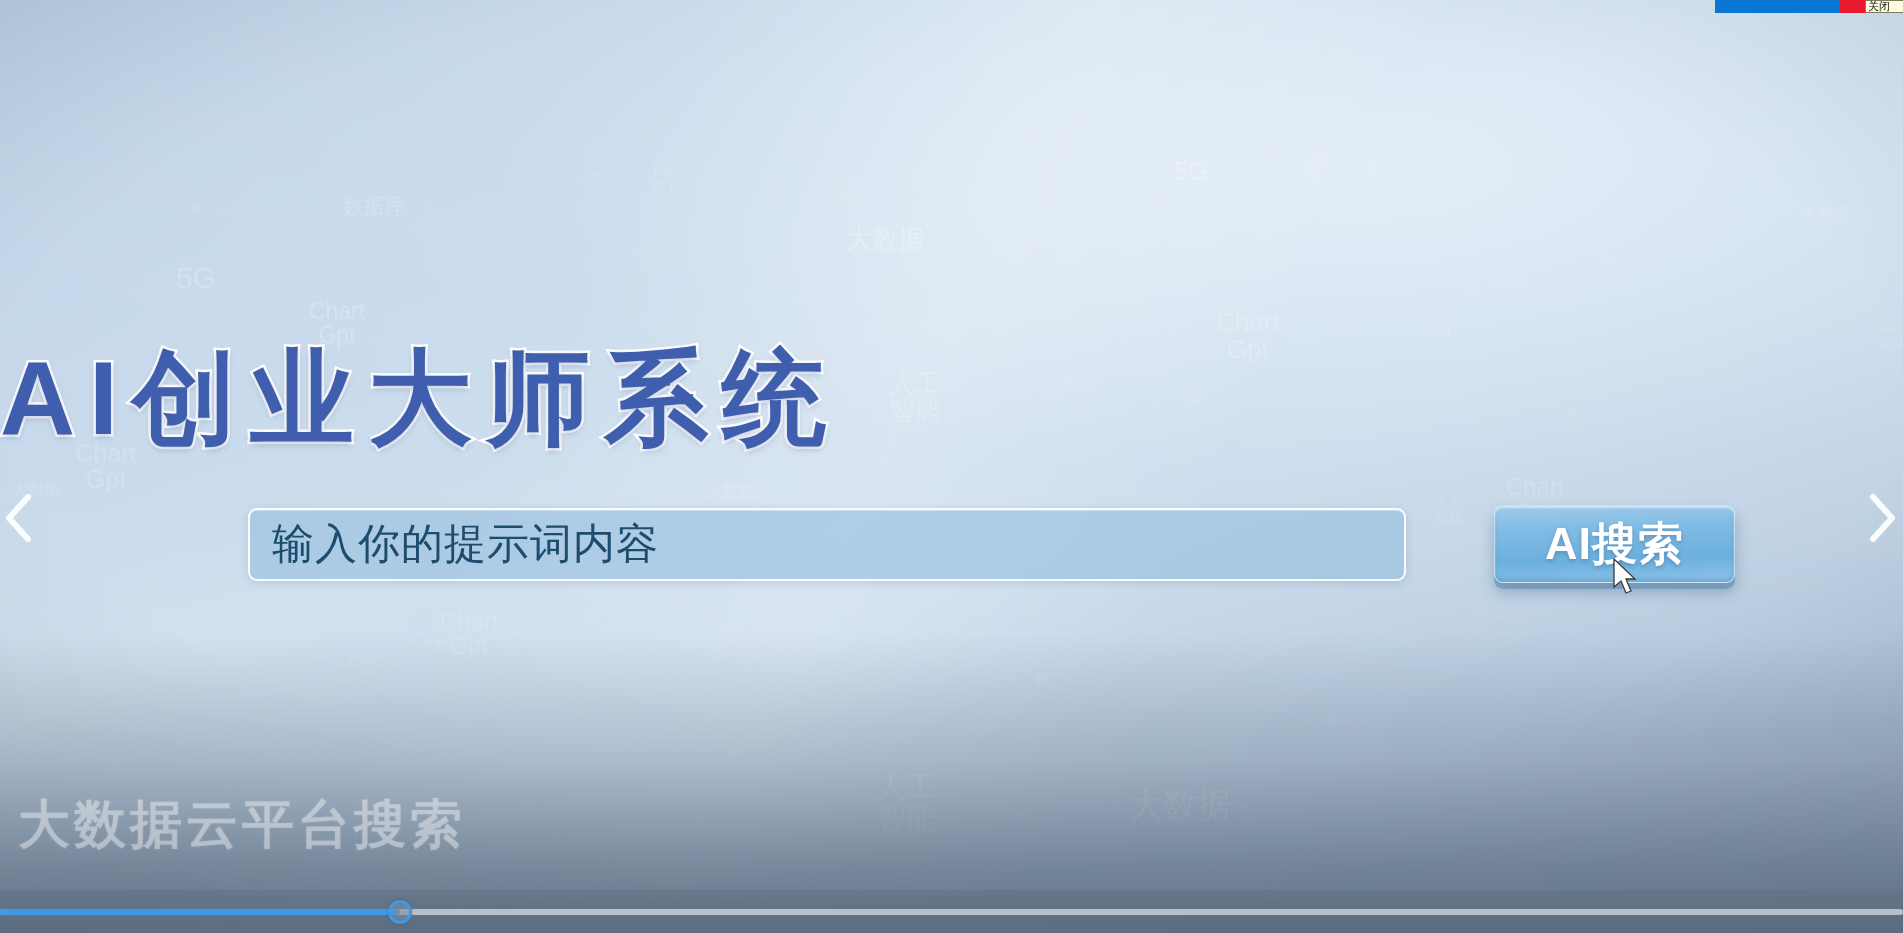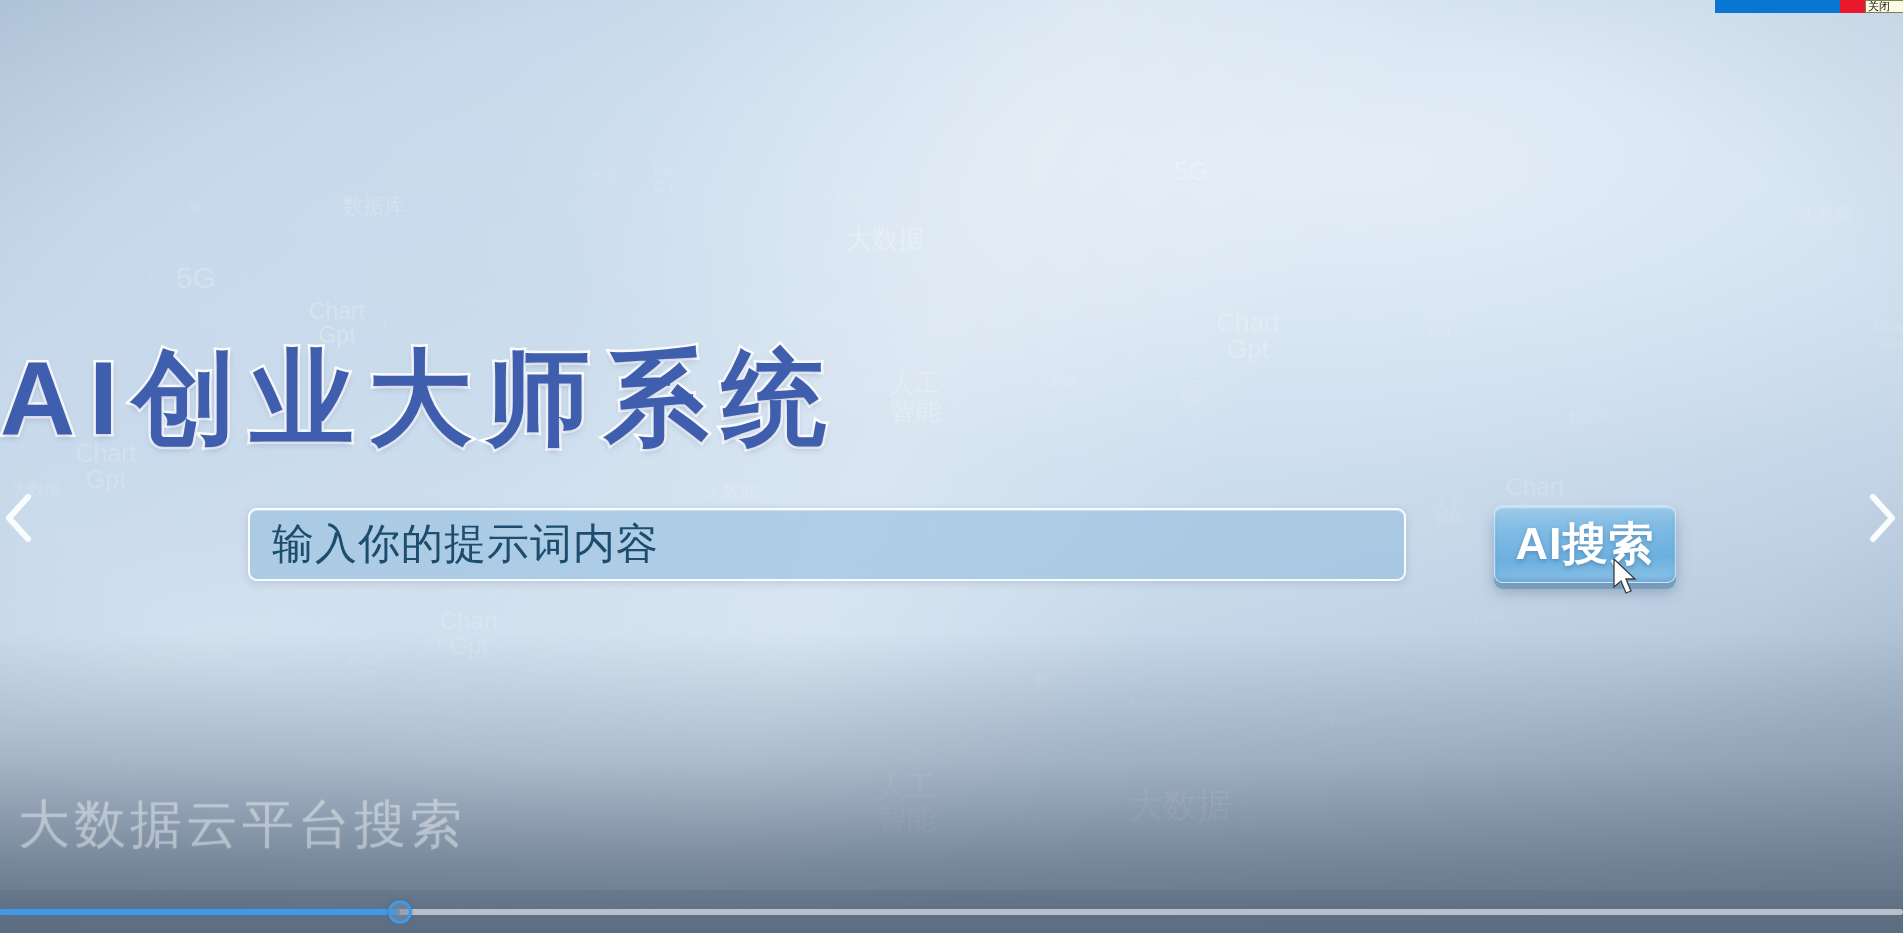--- a/index.html
+++ b/index.html
@@ -56,21 +56,21 @@
       linear-gradient(#000 0 0);
     -webkit-mask-composite:xor; mask-composite:exclude;
     padding:2px;
     opacity:.55;
   }
   .hex span{ position:relative; z-index:2; }
 
   
   .ghost-wm{
     position:absolute; left:18px; top:790px;
-    font-size:52px; letter-spacing:4px; font-weight:400;
+    font-size:52px; letter-spacing:4px; font-weight:700;
     color:rgba(255,255,255,.30);
     text-shadow:0 0 2px rgba(255,255,255,.18);
     white-space:nowrap;
   }
 
   
   .title{
     position:absolute; left:0; right:0; top:330px;
     text-align:left;
     font-size:104px; font-weight:700; letter-spacing:14px;
@@ -94,21 +94,21 @@
     box-shadow:0 2px 8px rgba(60,90,130,.18), inset 0 1px 0 rgba(255,255,255,.35);
     display:flex; align-items:center;
     padding:0 22px;
     font-size:42px; color:#1d4d6e; font-weight:400;
     letter-spacing:1px;
     cursor:text;
     text-align:center;
   }
   .search-btn{
     position:relative;
-    width:182px; height:78px;
+    width:241px; height:78px;
     border-radius:9px;
     background:linear-gradient(178deg,#9fcbe9 0%,#7fbbe4 32%,#6cb0de 68%,#8cc3e8 100%);
     border:1px solid rgba(255,255,255,.55);
     box-shadow:
       0 6px 0 rgba(88,140,182,.55),
       0 9px 14px rgba(55,85,120,.35),
       inset 0 2px 2px rgba(255,255,255,.55),
       inset 0 -3px 4px rgba(70,120,165,.35);
     display:flex; align-items:center; justify-content:center;
     font-size:45px; font-weight:700; color:#ffffff; letter-spacing:1px;

